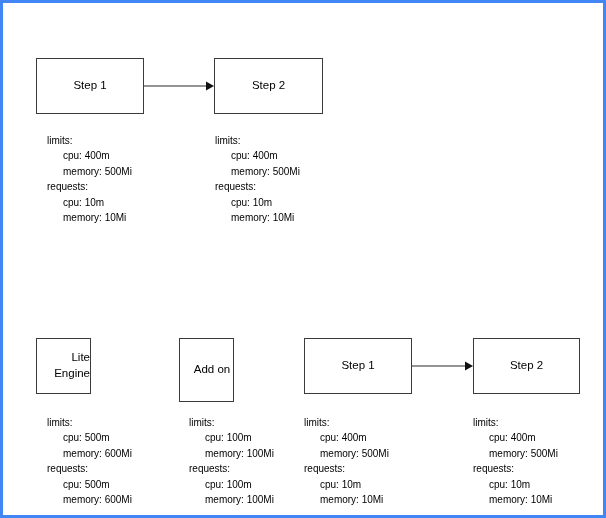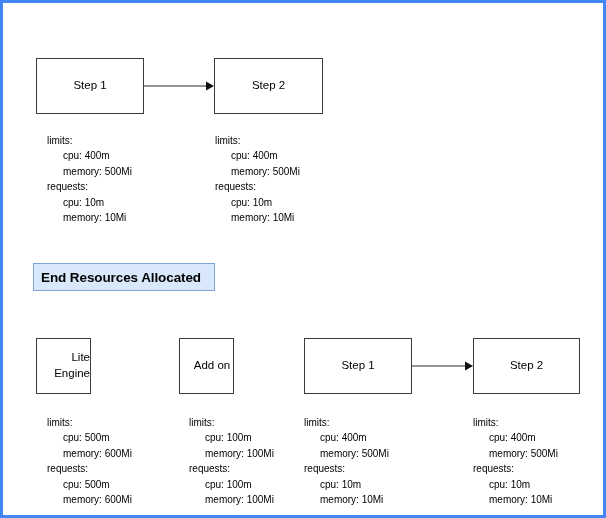--- a/index.html
+++ b/index.html
@@ -116,28 +116,27 @@
 
   <div class="resblock" id="seq-res-2" style="left:212px; top:130px;">
     <span class="key">limits:</span>
     <span class="val">cpu: 400m</span>
     <span class="val">memory: 500Mi</span>
     <span class="key">requests:</span>
     <span class="val">cpu: 10m</span>
     <span class="val">memory: 10Mi</span>
   </div>
 
-  <div class="banner" id="banner-end-resources">End Resources Allocated</div>
 
   <div class="node" id="end-node-1" style="left:33px; top:335px; width:55px; height:56px;align-items:flex-end;">
     <span>Lite</span>
     <span>Engine</span>
   </div>
 
-  <div class="node" id="end-node-2" style="left:176px; top:335px; width:55px; height:56px;padding-left:11px;">
+  <div class="node" id="end-node-2" style="left:176px; top:335px; width:55px; height:64px;padding-left:11px;">
     <span>Add on</span>
   </div>
 
   <div class="node" id="end-node-3" style="left:301px; top:335px; width:108px; height:56px;">
     <span>Step 1</span>
   </div>
 
   <div class="arrow" id="end-arrow-1" style="left:409px; top:358px; width:61px;">
     <svg width="61" height="10" viewBox="0 0 61 10">
       <line x1="0" y1="5" x2="53" y2="5" stroke="#2b2b2b" stroke-width="1.2"></line>

